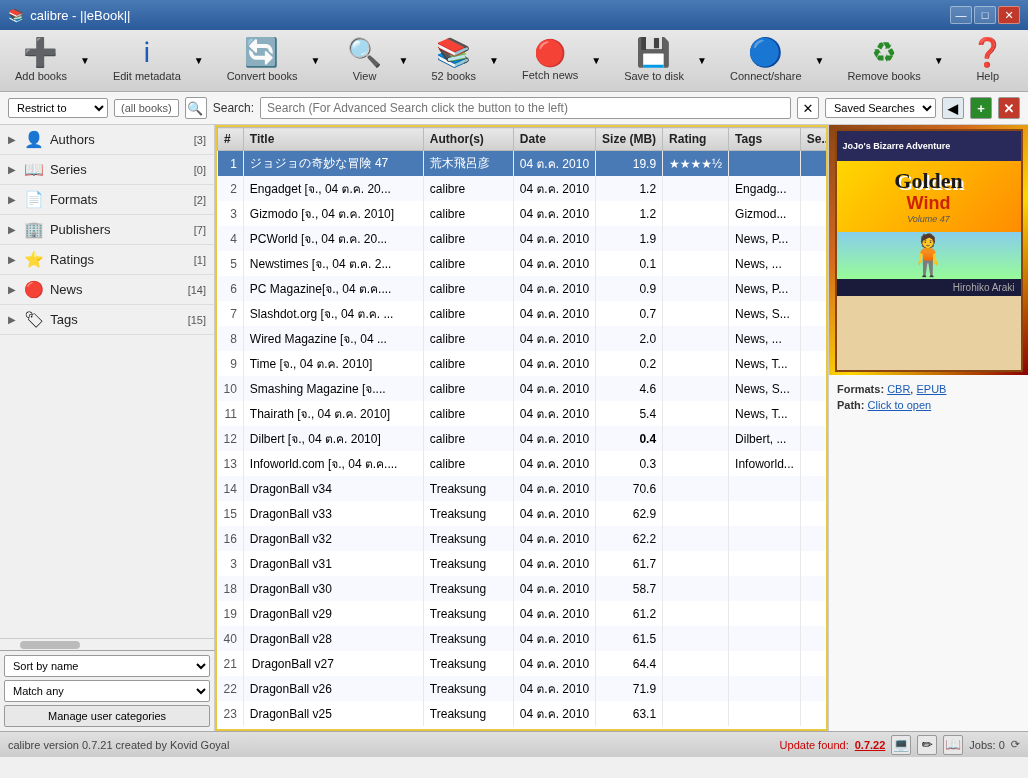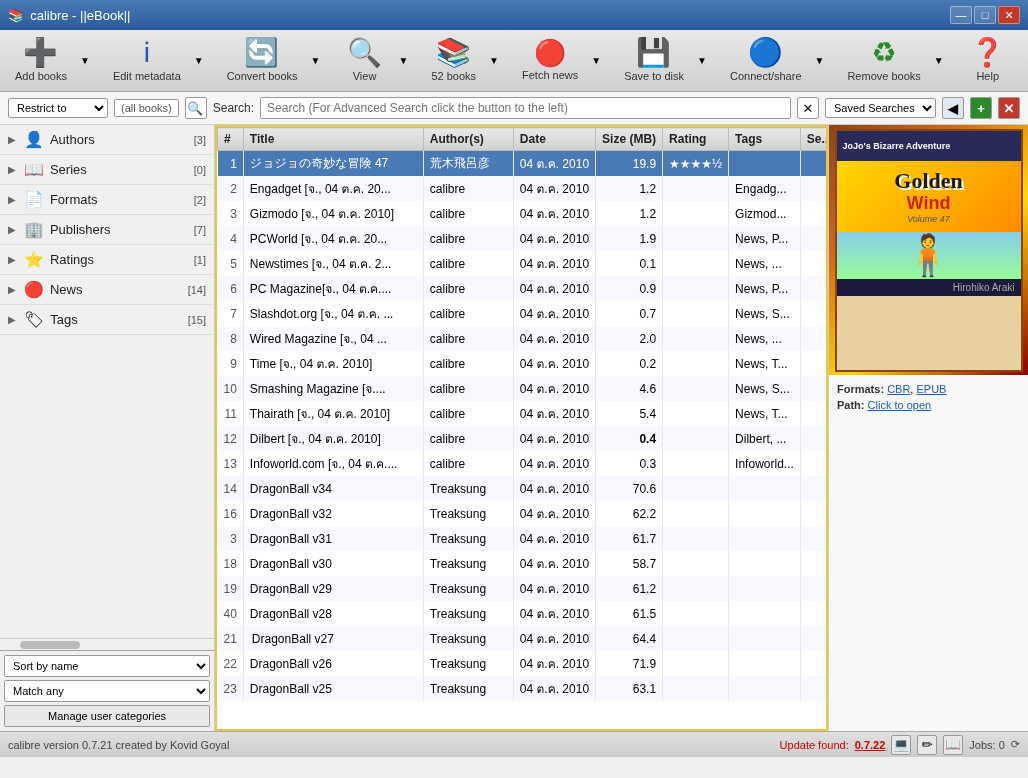--- a/index.html
+++ b/index.html
@@ -663,20 +663,30 @@
     <td class="num-col">14</td>
     <td style="max-width:180px; overflow:hidden; text-overflow:ellipsis;">DragonBall v34</td>
     <td style="max-width:90px; overflow:hidden; text-overflow:ellipsis;">Treaksung</td>
     <td>04 ต.ค. 2010</td>
     <td style="text-align:right;">70.6</td>
     <td></td>
     <td style="max-width:80px; overflow:hidden; text-overflow:ellipsis;"></td>
     <td></td>
   </tr>
               <tr>
+    <td class="num-col">15</td>
+    <td style="max-width:180px; overflow:hidden; text-overflow:ellipsis;">DragonBall v33</td>
+    <td style="max-width:90px; overflow:hidden; text-overflow:ellipsis;">Treaksung</td>
+    <td>04 ต.ค. 2010</td>
+    <td style="text-align:right;">62.9</td>
+    <td></td>
+    <td style="max-width:80px; overflow:hidden; text-overflow:ellipsis;"></td>
+    <td></td>
+  </tr>
+              <tr>
     <td class="num-col">16</td>
     <td style="max-width:180px; overflow:hidden; text-overflow:ellipsis;">DragonBall v32</td>
     <td style="max-width:90px; overflow:hidden; text-overflow:ellipsis;">Treaksung</td>
     <td>04 ต.ค. 2010</td>
     <td style="text-align:right;">62.2</td>
     <td></td>
     <td style="max-width:80px; overflow:hidden; text-overflow:ellipsis;"></td>
     <td></td>
   </tr>
               <tr>

